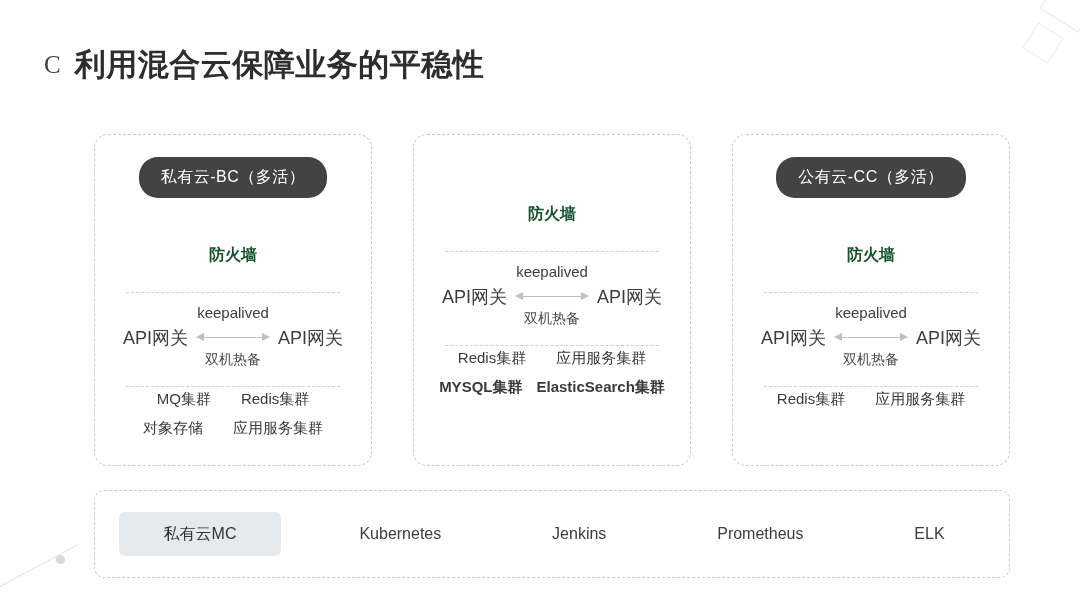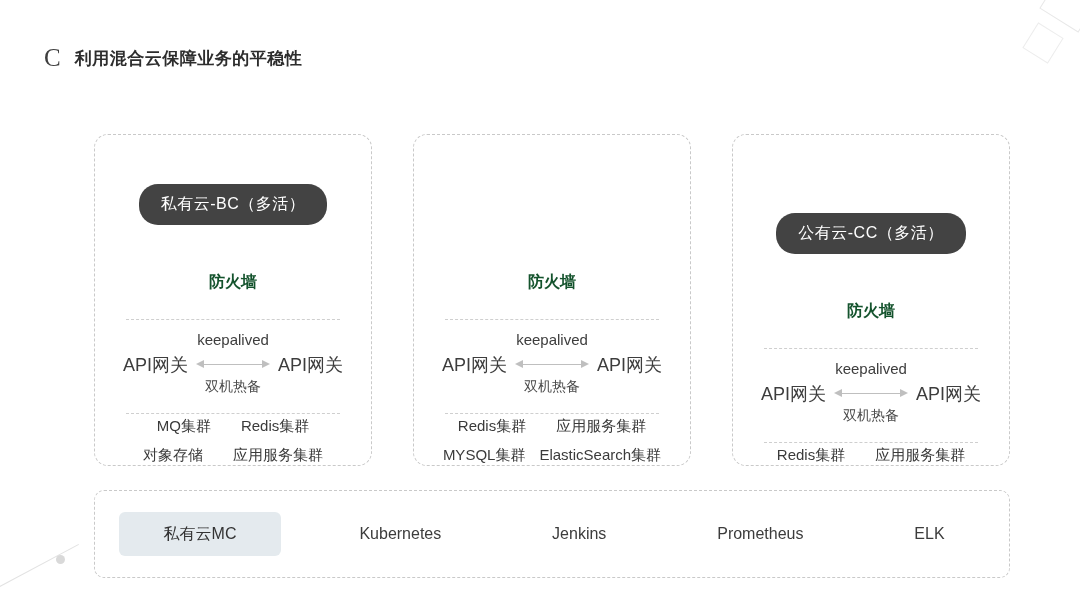--- a/index.html
+++ b/index.html
@@ -32,36 +32,36 @@
   
   .title-row {
     position: absolute; left: 44px; top: 44px;
     display: flex; align-items: center; gap: 14px;
   }
   .title-letter {
     font-size: 25px; color: #3f3f3f; font-weight: 400;
     font-family: "Liberation Serif", serif;
   }
   .title-text {
-    font-size: 17px; color: #2d2d2d; font-weight: 700;
+    font-size: 31px; color: #2d2d2d; font-weight: 700;
     letter-spacing: 0.5px;
   }
 
   
   .columns {
     position: absolute; left: 94px; top: 134px;
     width: 916px; height: 332px;
     display: flex; justify-content: space-between;
   }
   .cloud-card {
     width: 278px; height: 332px;
     border: 1px dashed #c9c9c9;
     border-radius: 14px;
     padding-top: 22px;
-    display: flex; flex-direction: column; align-items: center; justify-content: flex-end;
+    display: flex; flex-direction: column; align-items: center;
   }
   .cloud-badge {
     background: #434343;
     color: #ffffff;
     font-size: 16px;
     border-radius: 19px;
     padding: 10px 22px;
     white-space: nowrap;
     letter-spacing: 0.5px;
   }
@@ -111,21 +111,21 @@
     margin-top: 17px;
   }
   .svc-rows {
     margin-top: 3px;
     display: flex; flex-direction: column; gap: 10px; align-items: center;
   }
   .svc-row {
     display: flex; gap: 30px; justify-content: center;
     font-size: 15px; color: #3a3a3a; white-space: nowrap;
   }
-  .svc-row.tight { gap: 14px; }
+  .svc-row.tight { gap: 14px; font-weight: bold; }
 
   
   .platform-bar {
     position: absolute; left: 94px; top: 490px;
     width: 916px; height: 88px;
     border: 1px dashed #c9c9c9; border-radius: 10px;
     display: flex; align-items: center;
   }
   .platform-chip {
     margin-left: 24px;

